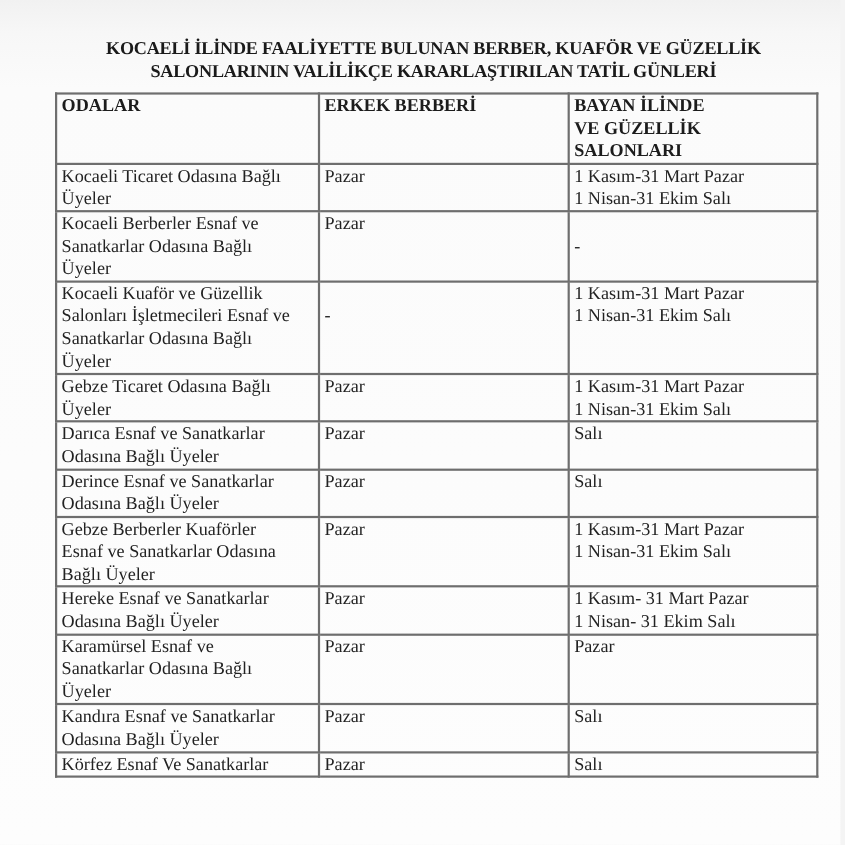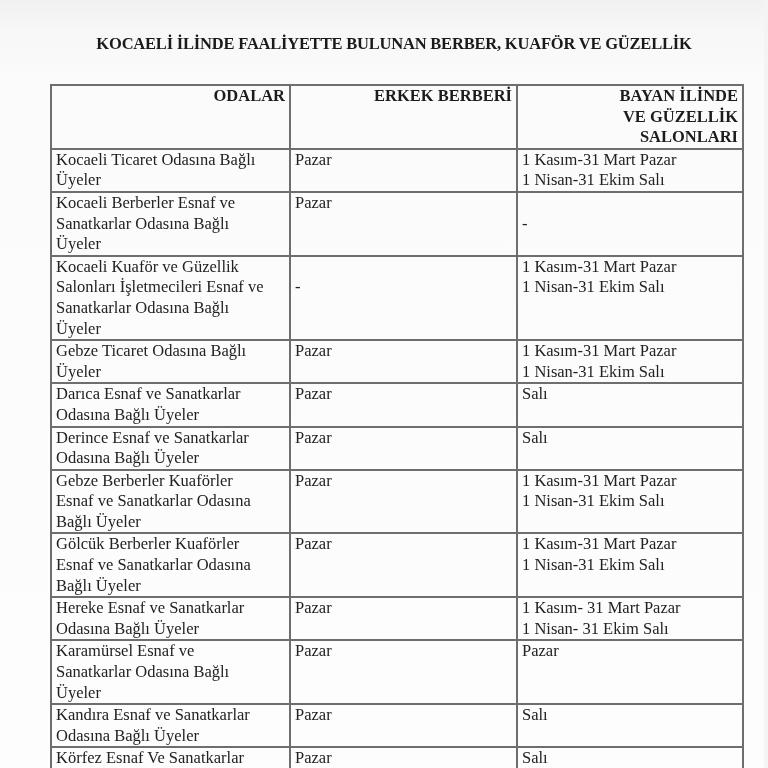--- a/index.html
+++ b/index.html
@@ -53,21 +53,21 @@
     table.holidays td {
       border: 2px solid #6e6e6e;
       padding: 0 4px 0 4px;
       vertical-align: top;
       font-size: 16.5px;
       line-height: 20.6px;
       color: #222;
     }
     table.holidays th {
       font-weight: bold;
-      text-align: right;
+      text-align: left;
       padding-top: 0px;
       height: 60px;
       color: #1c1c1c;
     }
     table.holidays td.oda {
       text-align: left;
       padding-left: 4px;
     }
     table.holidays td.erkek,
     table.holidays td.bayan {
@@ -77,20 +77,21 @@
       white-space: nowrap;
     }
   </style>
 </head>
 <body>
 
 <div class="page">
 
   <div class="title">
     <div>KOCAELİ İLİNDE FAALİYETTE BULUNAN BERBER, KUAFÖR VE GÜZELLİK</div>
+    <div>SALONLARININ VALİLİKÇE KARARLAŞTIRILAN TATİL GÜNLERİ</div>
   </div>
 
   <table class="holidays">
     <colgroup>
       <col class="c1">
         <col class="c2">
         <col class="c3">
     </colgroup>
     <thead>
       <tr>
@@ -197,34 +198,20 @@
           <td class="erkek">
             <span class="line">Pazar</span>
           </td>
           <td class="bayan">
             <span class="line">1 Kasım-31 Mart Pazar</span>
             <span class="line">1 Nisan-31 Ekim Salı</span>
           </td>
         </tr>
         <tr>
           <td class="oda">
-            <span class="line">Gölcük Berberler Kuaförler</span>
-            <span class="line">Esnaf ve Sanatkarlar Odasına</span>
-            <span class="line">Bağlı Üyeler</span>
-          </td>
-          <td class="erkek">
-            <span class="line">Pazar</span>
-          </td>
-          <td class="bayan">
-            <span class="line">1 Kasım-31 Mart Pazar</span>
-            <span class="line">1 Nisan-31 Ekim Salı</span>
-          </td>
-        </tr>
-        <tr>
-          <td class="oda">
             <span class="line">Hereke Esnaf ve Sanatkarlar</span>
             <span class="line">Odasına Bağlı Üyeler</span>
           </td>
           <td class="erkek">
             <span class="line">Pazar</span>
           </td>
           <td class="bayan">
             <span class="line">1 Kasım- 31 Mart Pazar</span>
             <span class="line">1 Nisan- 31 Ekim Salı</span>
           </td>

